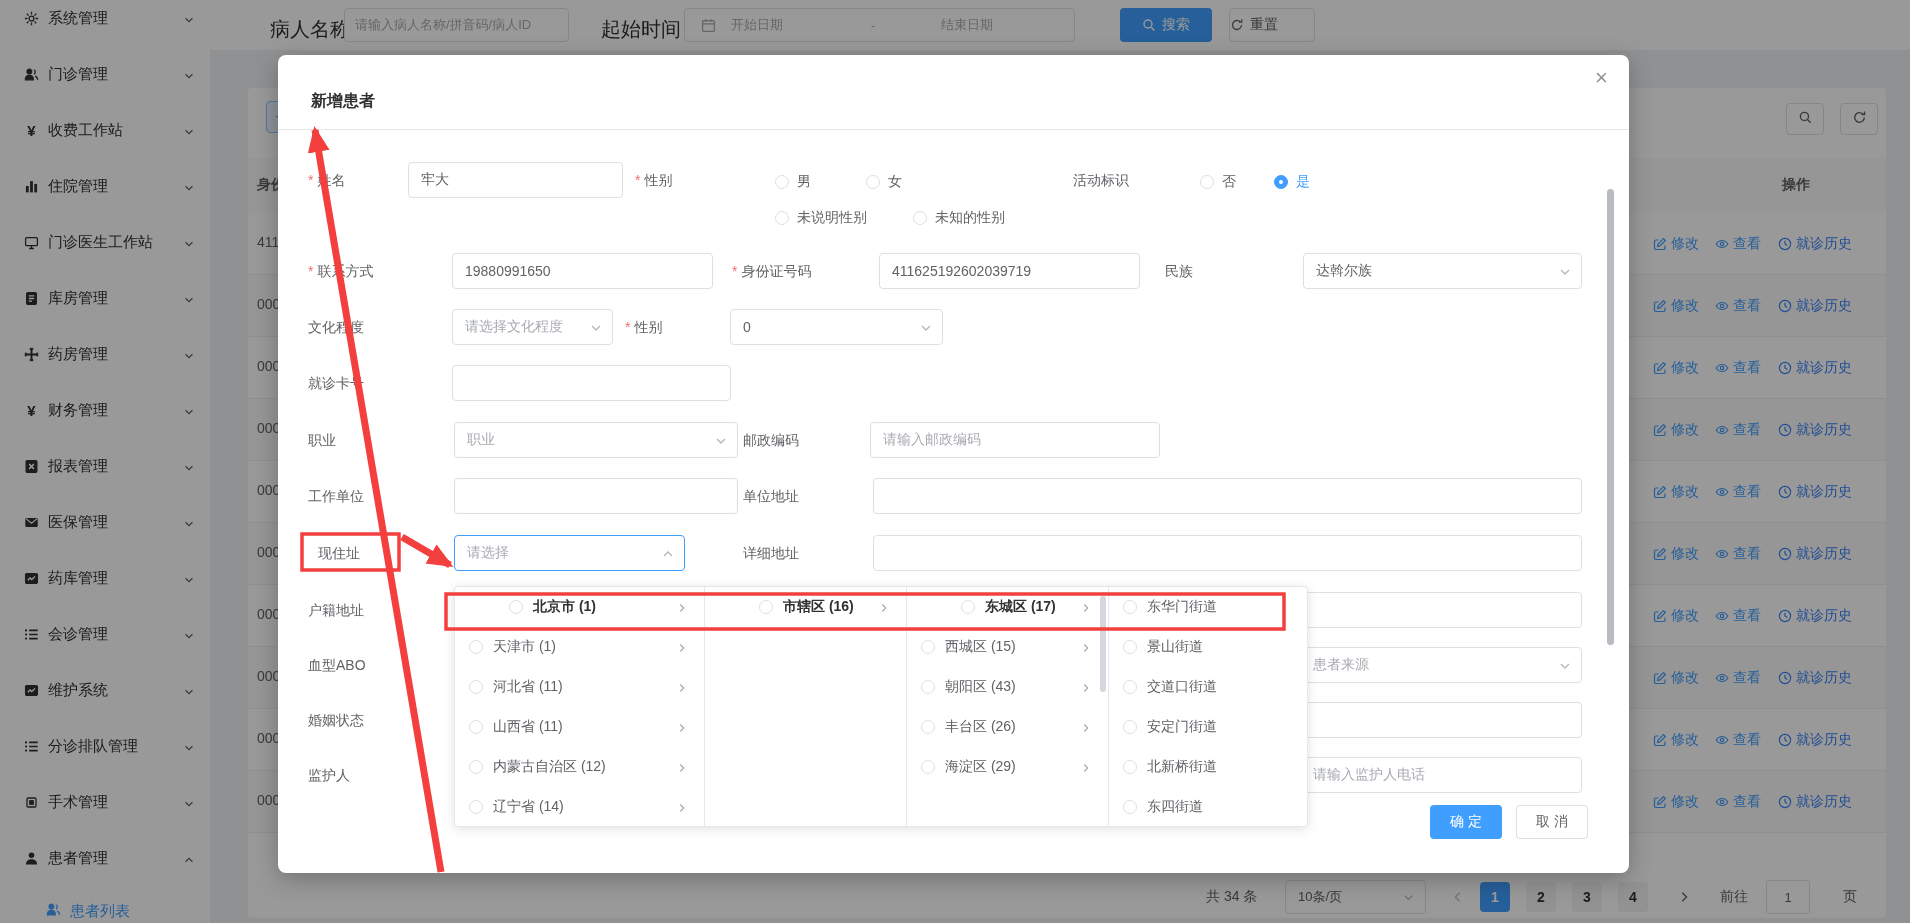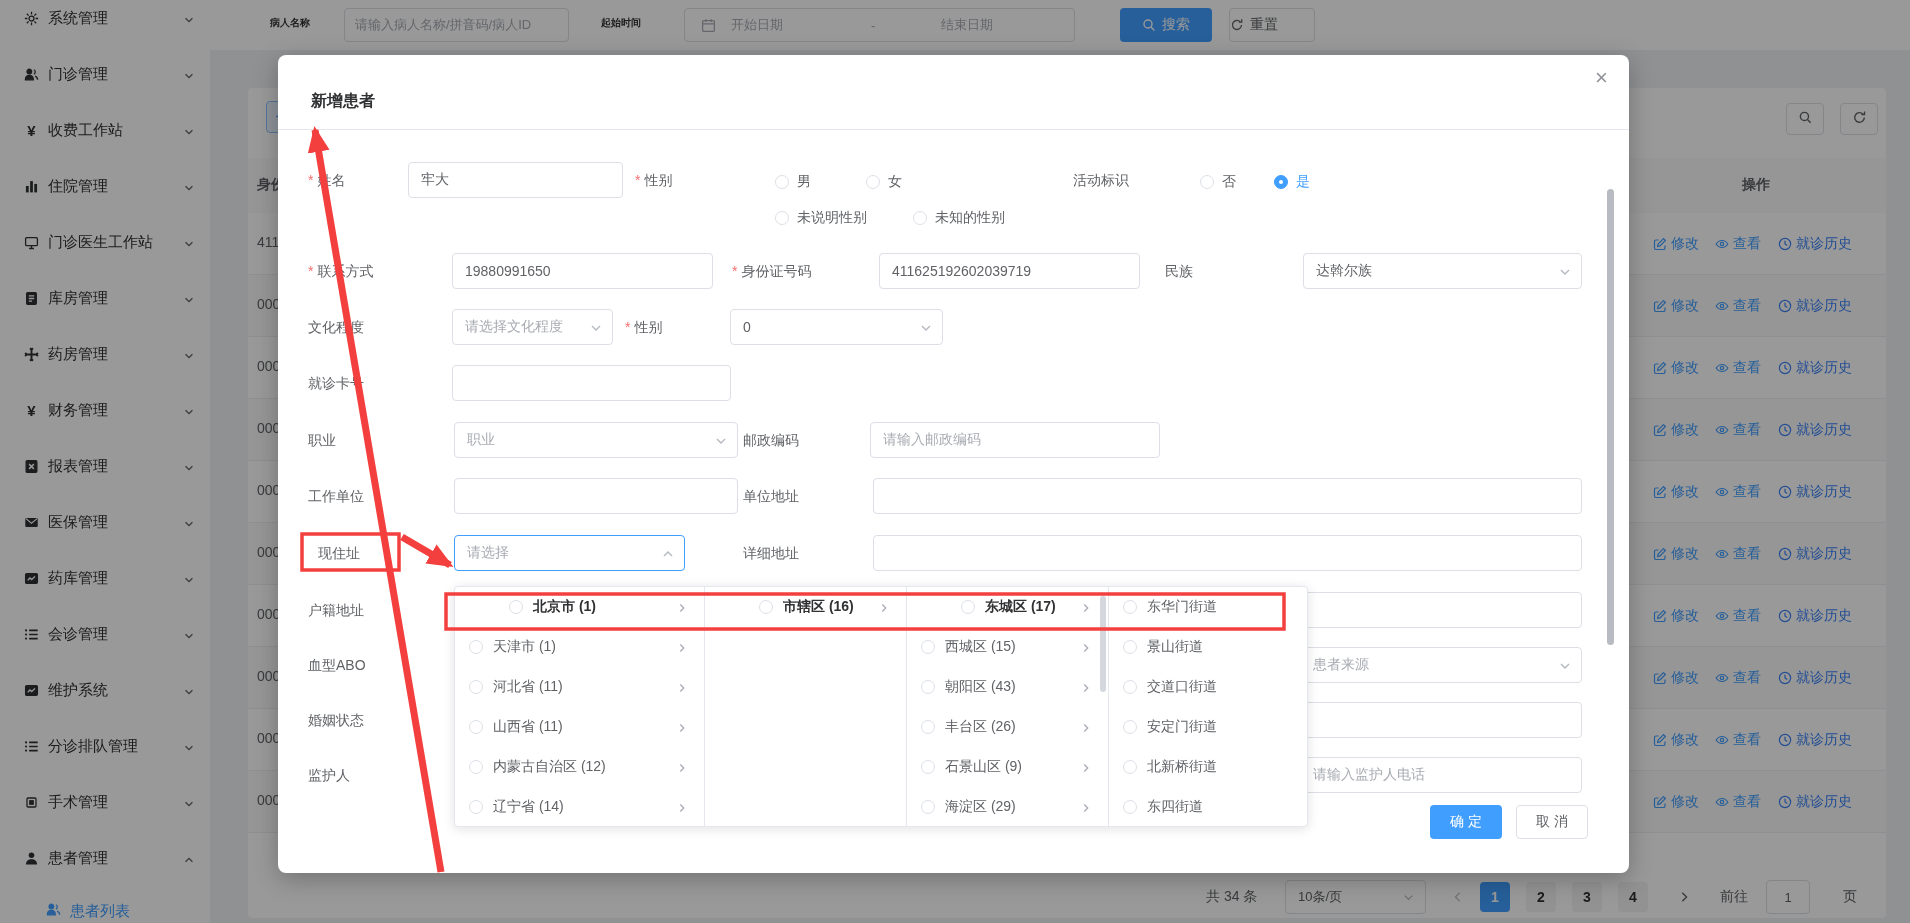--- a/index.html
+++ b/index.html
@@ -12,21 +12,21 @@
   .sicon svg{width:15px;height:15px;}
   .yen{font-weight:bold;font-size:15px;color:#303133;}
   .slabel{position:absolute;left:48px;font-size:15px;color:#303133;white-space:nowrap;}
   .schev{position:absolute;left:183px;width:12px;height:12px;color:#606266;}
   .schev svg{width:12px;height:12px;}
   .schev.up svg{transform:rotate(180deg);}
   .side-sub{position:absolute;left:0;top:902px;width:210px;height:22px;color:#409eff;}
   .side-sub .sicon{left:46px;color:#409eff;}
   .side-sub .slabel{left:70px;color:#409eff;}
   .topbar{position:absolute;left:210px;top:0;width:1700px;height:50px;background:#fff;z-index:1;}
-  .tb-label{position:absolute;top:16px;font-size:10px;font-weight:bold;color:#303133;white-space:nowrap;}
+  .tb-label{position:absolute;top:16px;font-size:20px;font-weight:normal;color:#303133;white-space:nowrap;}
   .box{position:absolute;height:34px;border:1px solid #dcdfe6;border-radius:4px;background:#fff;
        box-sizing:border-box;display:flex;align-items:center;font-size:13px;color:#606266;}
   .ph{color:#a8abb2;}
   .btn-primary{position:absolute;height:34px;border-radius:4px;background:#409eff;color:#fff;font-size:14px;
        display:flex;align-items:center;justify-content:center;gap:6px;cursor:pointer;}
   .btn-plain{position:absolute;height:34px;border-radius:4px;background:#fff;border:1px solid #dcdfe6;color:#606266;
        font-size:14px;display:flex;align-items:center;gap:6px;box-sizing:border-box;cursor:pointer;}
   .panel{position:absolute;left:248px;top:88px;width:1638px;height:830px;background:#fff;border-radius:4px;z-index:1;}
   .iconbtn{position:absolute;width:38px;height:32px;border:1px solid #dcdfe6;border-radius:4px;background:#fff;
        box-sizing:border-box;display:flex;align-items:center;justify-content:center;color:#606266;cursor:pointer;}
@@ -341,21 +341,21 @@
             <path d="M8.8 8.8l3 3"></path>
           </svg></span>
     </div>
     <div class="iconbtn" style="left:1592px;top:15px;">
       <span><svg viewBox="0 0 14 14" fill="none" stroke="currentColor" stroke-width="1.3">
             <path d="M11.5 7a4.5 4.5 0 1 1-1.3-3.2M11.7 1.3v2.9H8.8"></path>
           </svg></span>
     </div>
     <div class="thead">
       <span class="th" style="left:9px;">身份证号</span>
-      <span class="th" style="left:1408px;width:200px;text-align:center;">操作</span>
+      <span class="th" style="left:1448px;width:200px;text-align:center;">操作</span>
     </div>
     <div class="trows" id="trows">
         <div class="trow">
           <span class="tid">411</span>
           <span class="act blue" style="left: 1405px;">
             <svg viewBox="0 0 14 14" fill="none" stroke="currentColor" stroke-width="1.2">
               <path d="M12 8.5V11a1.5 1.5 0 0 1-1.5 1.5H3A1.5 1.5 0 0 1 1.5 11V4.5A1.5 1.5 0 0 1 3 3h2.5"></path>
               <path d="M10.5 1.6l1.9 1.9L7 8.9l-2.4.5.5-2.4z"></path>
             </svg>
             <span>修改</span>
@@ -834,27 +834,20 @@
         </div>
         <div class="citem">
           <span class="crad"></span>
           <span class="clabel">丰台区 (26)</span>
           <span class="carrow"><svg viewBox="0 0 14 14" fill="none" stroke="currentColor" stroke-width="1.5">
               <path d="M3 5l4 4 4-4"></path>
             </svg></span>
         </div>
         <div class="citem">
           <span class="crad"></span>
-          <span class="clabel">石景山区 (9)</span>
-          <span class="carrow"><svg viewBox="0 0 14 14" fill="none" stroke="currentColor" stroke-width="1.5">
-              <path d="M3 5l4 4 4-4"></path>
-            </svg></span>
-        </div>
-        <div class="citem">
-          <span class="crad"></span>
           <span class="clabel">海淀区 (29)</span>
           <span class="carrow"><svg viewBox="0 0 14 14" fill="none" stroke="currentColor" stroke-width="1.5">
               <path d="M3 5l4 4 4-4"></path>
             </svg></span>
         </div>
       </div>
       <div class="ccol" style="left: 654px; width: 198px;">
         <div class="citem">
           <span class="crad"></span>
           <span class="clabel">东华门街道</span>

